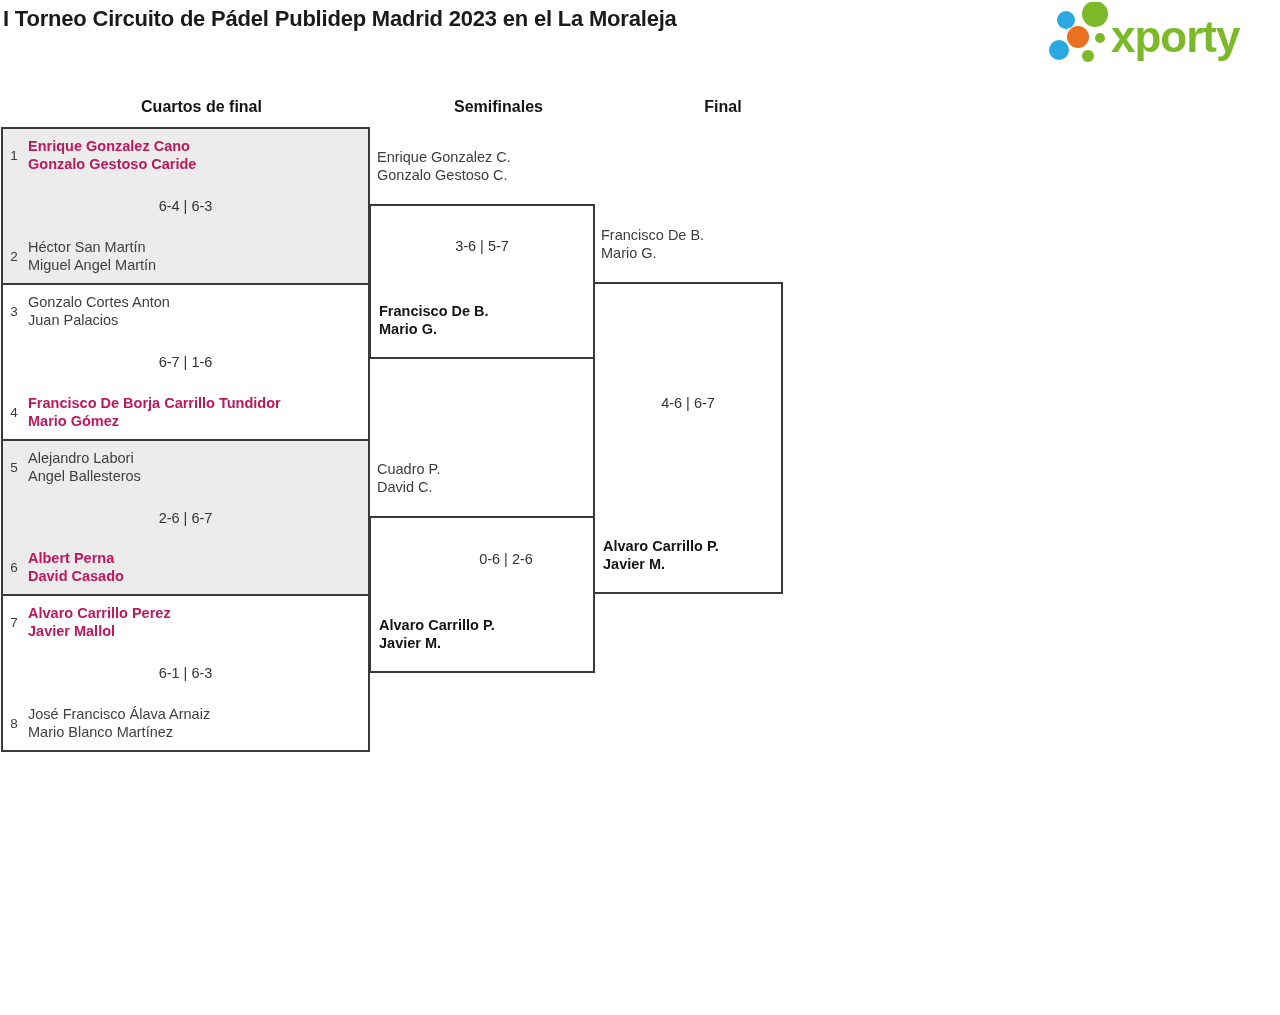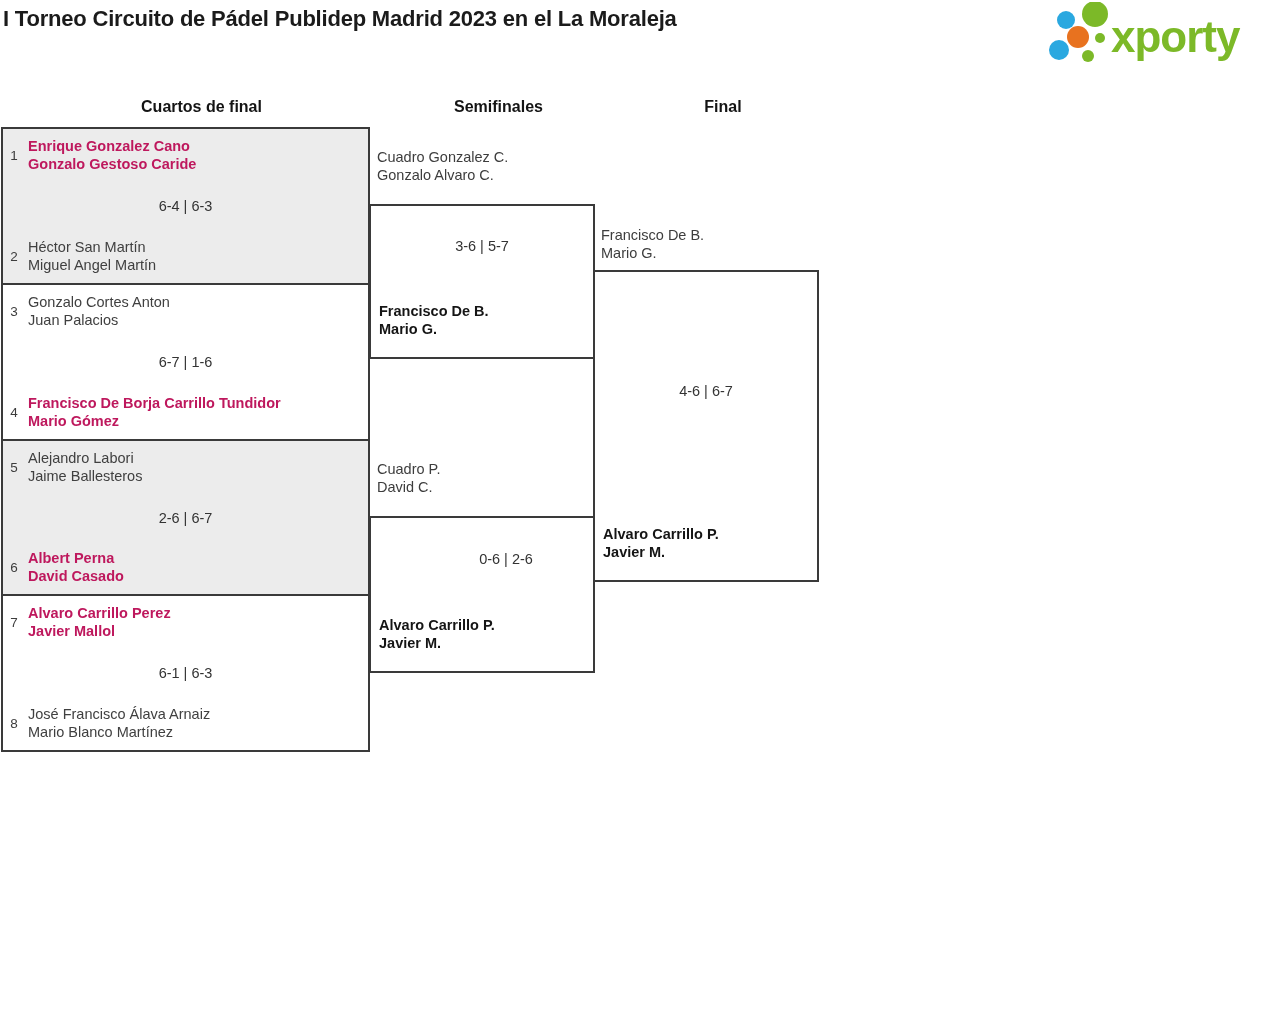--- a/index.html
+++ b/index.html
@@ -30,21 +30,21 @@
   .team.t2{bottom:9px;}
   .seed{width:16px;flex:none;text-align:center;font-size:13.5px;color:#3d3d3d;}
   .players{margin-left:6px;font-size:14.5px;line-height:18px;color:#404040;}
   .players.winner{font-weight:700;color:#be185d;}
   .qf-score{position:absolute;left:0;width:100%;top:calc(50% - 9px);
             text-align:center;font-size:14.5px;line-height:18px;color:#333333;}
   
   .match-box{position:absolute;border:2px solid #3a3a3a;box-sizing:border-box;}
   .box-sf1{left:369px;top:204px;width:226px;height:155px;}
   .box-sf2{left:369px;top:516px;width:226px;height:157px;}
-  .box-final{left:593px;top:270px;width:226px;height:312px;}
+  .box-final{left:593px;top:282px;width:190px;height:312px;}
   .feed{position:absolute;font-size:14.5px;line-height:18px;color:#3d3d3d;}
   .feed-sf1{left:377px;top:148px;}
   .feed-sf2{left:377px;top:460px;}
   .feed-final{left:601px;top:226px;}
   .box-team{position:absolute;left:8px;bottom:19px;font-size:14.5px;
             line-height:18px;color:#3d3d3d;}
   .box-team.winner{font-weight:700;color:#151515;}
   .box-score{position:absolute;left:0;width:100%;text-align:center;
              font-size:14.5px;line-height:18px;color:#333333;}
   .score-sf1{top:31px;text-align:center;}
@@ -114,21 +114,21 @@
       </div>
     </div>
 
     <div class="qf-divider" style="top:310px;"></div>
 
     <div class="qf-match qf-shaded" style="top:312px;height:153px;">
       <div class="team t1">
         <div class="seed">5</div>
         <div class="players">
           <div>Alejandro Labori</div>
-          <div>Jaime Ballesteros</div>
+          <div>Angel Ballesteros</div>
         </div>
       </div>
       <div class="qf-score">2-6 | 6-7</div>
       <div class="team t2">
         <div class="seed">6</div>
         <div class="players winner">
           <div>Albert Perna</div>
           <div>David Casado</div>
         </div>
       </div>
@@ -149,22 +149,22 @@
         <div class="seed">8</div>
         <div class="players">
           <div>José Francisco Álava Arnaiz</div>
           <div>Mario Blanco Martínez</div>
         </div>
       </div>
     </div>
   </div>
 
   <div class="feed feed-sf1">
-    <div>Cuadro Gonzalez C.</div>
-    <div>Gonzalo Alvaro C.</div>
+    <div>Enrique Gonzalez C.</div>
+    <div>Gonzalo Gestoso C.</div>
   </div>
   <div class="match-box box-sf1">
     <div class="box-score score-sf1">3-6 | 5-7</div>
     <div class="box-team winner">
       <div>Francisco De B.</div>
       <div>Mario G.</div>
     </div>
   </div>
 
   <div class="feed feed-sf2">

